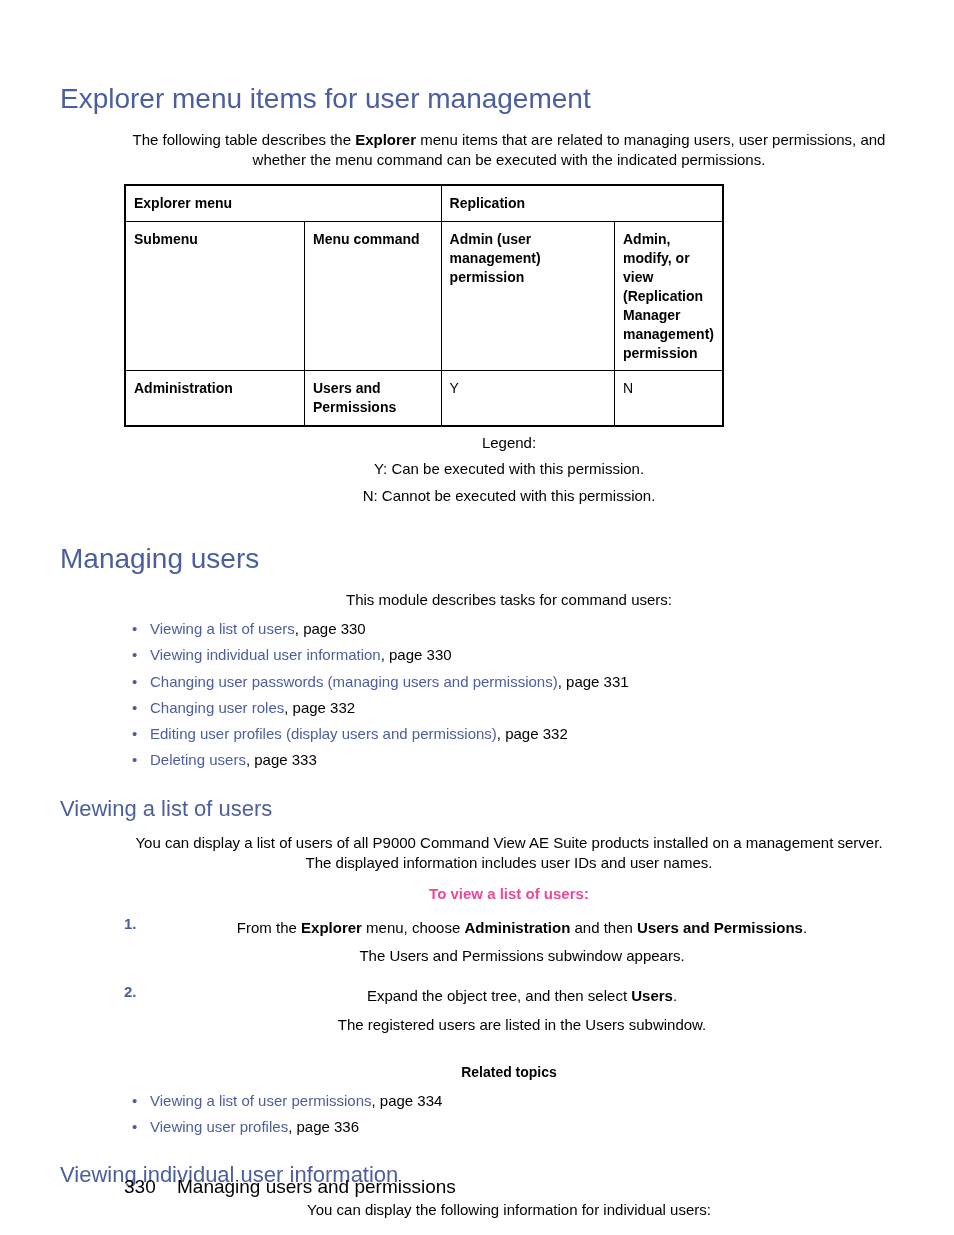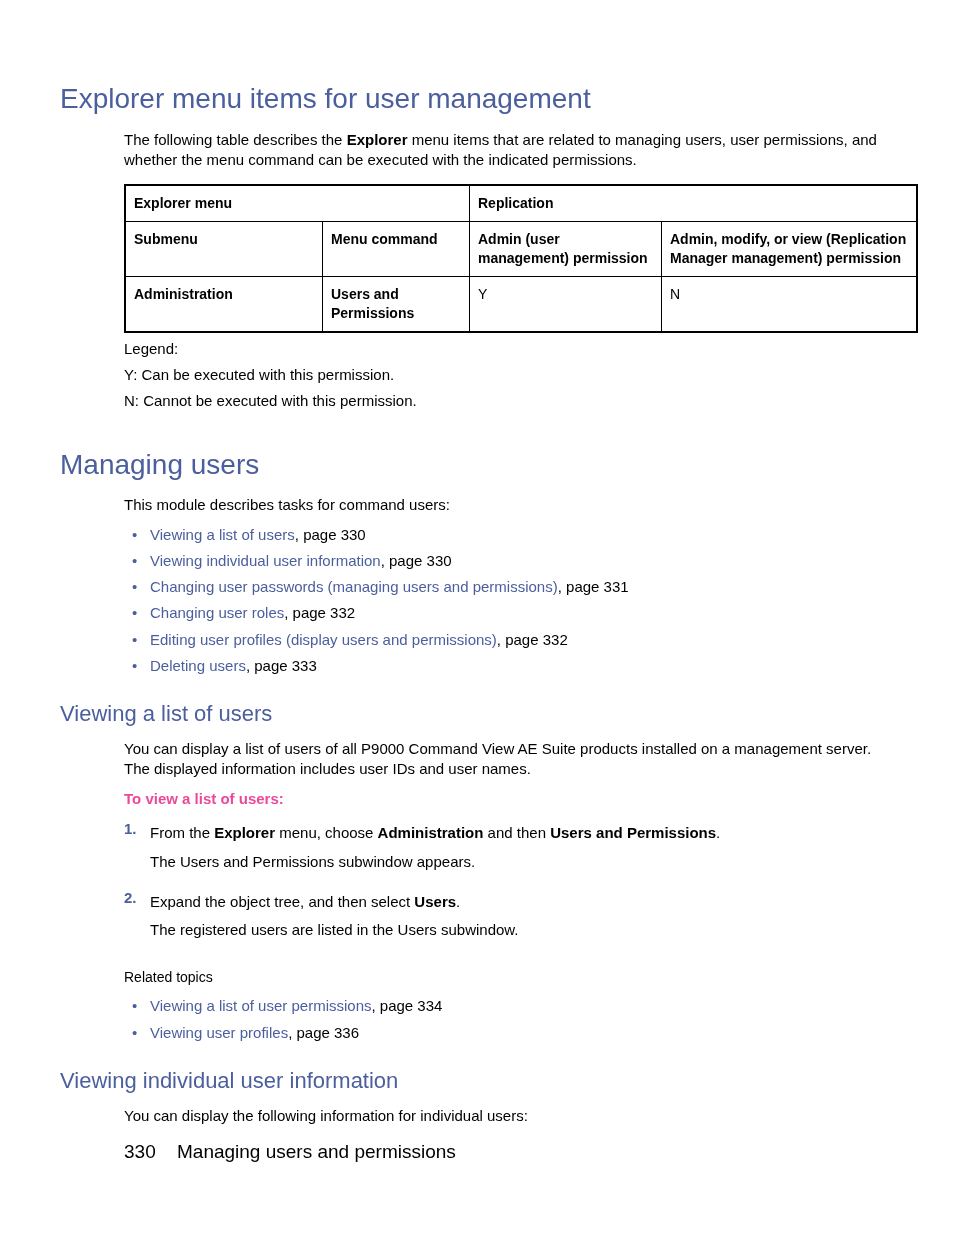--- a/index.html
+++ b/index.html
@@ -28,31 +28,31 @@
   h2 {
     font-family: Arial, Helvetica, sans-serif;
     font-weight: 300;
     font-size: 22px;
     color: #4b5e9e;
     margin: 20px 0 10px 0;
   }
   .body-indent {
     margin-left: 64px;
   }
-  p { margin: 6px 0; }
+  p { margin: 6px 0; text-align: center; }
   .bold { font-weight: bold; }
   .step-title {
     color: #ec4899;
     font-weight: bold;
     margin-top: 10px;
   }
 
   table.explorer {
     border-collapse: collapse;
-    width: 794px;
+    width: 600px;
     margin-top: 14px;
     margin-bottom: 0;
   }
   table.explorer th, table.explorer td {
     border: 1px solid #000;
     padding: 8px 8px;
     text-align: left;
     vertical-align: top;
     font-size: 14px;
   }
@@ -97,21 +97,21 @@
   ol.steps > li .num {
     position: absolute;
     left: -26px;
     top: 4px;
     color: #4b5e9e;
     font-weight: bold;
   }
   ol.steps > li p { margin: 4px 0 8px 0; }
 
   .related-title {
-    font-weight: normal;
+    font-weight: bold;
     margin-top: 16px;
     font-size: 14px;
   }
 
   .footer {
     position: absolute;
     bottom: 70px;
     left: 124px;
     font-size: 19px;
   }

